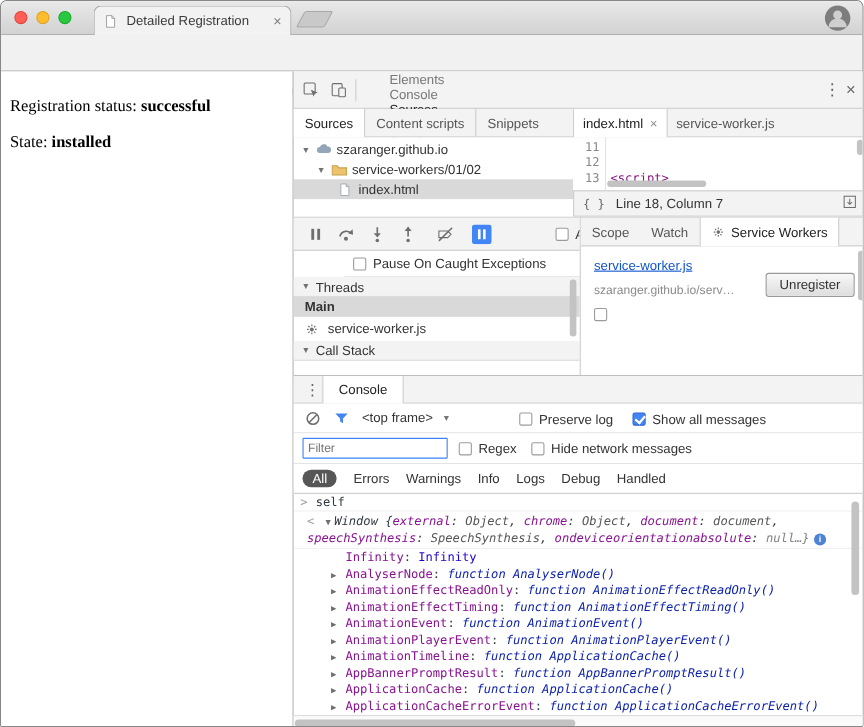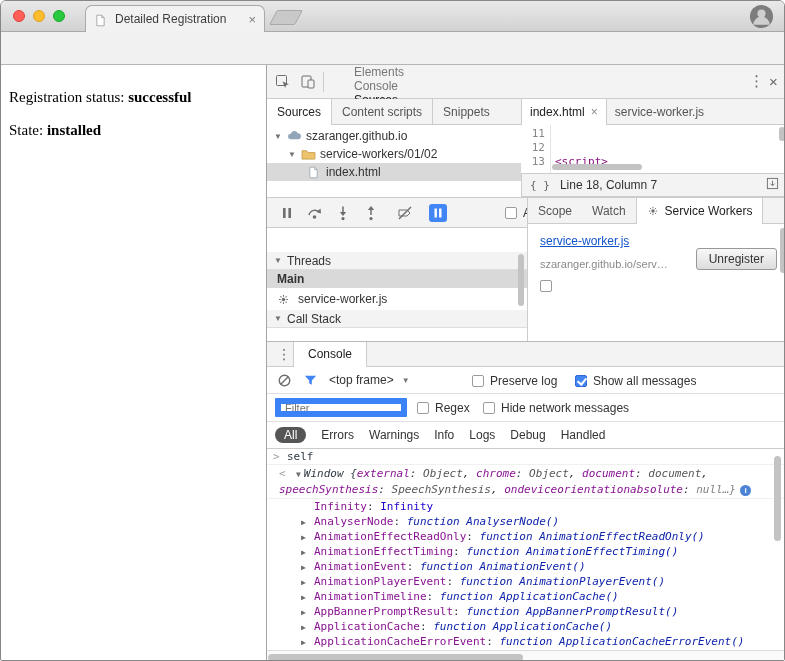--- a/index.html
+++ b/index.html
@@ -95,21 +95,21 @@
   #drawer{position:absolute;left:0;top:276px;width:520px;height:321px;background:#fff;border-top:1px solid #b9b9b9;}
   #dr-tabbar{position:absolute;left:0;top:0;width:520px;height:25px;background:#f3f3f3;border-bottom:1px solid #ccc;}
   .drdots{position:absolute;left:10px;top:4px;font-size:14px;color:#666;}
   .drtab{position:absolute;left:26px;top:0;height:25px;background:#fff;border-left:1px solid #ccc;border-right:1px solid #ccc;padding:5px 14px;color:#222;}
   #dr-toolbar{position:absolute;left:0;top:25px;width:520px;height:27px;border-bottom:1px solid #e0e0e0;background:#fff;}
   .cic{position:absolute;top:6px;width:15px;height:15px;}
   .framesel{position:absolute;left:62px;top:6px;color:#333;display:flex;gap:8px;align-items:center;}
   .caret{font-size:8px;color:#777;}
   .tbcheck{position:absolute;top:7px;display:flex;gap:6px;align-items:center;color:#333;}
   #dr-filter{position:absolute;left:0;top:52px;width:520px;height:28px;border-bottom:1px solid #e0e0e0;background:#fff;}
-  #filterinput{position:absolute;left:8px;top:4px;width:132px;height:19px;border:6px solid #3b82f6;border-radius:1px;font-size:11px;padding:0 4px;color:#333;font-family:"Liberation Sans",sans-serif;}
+  #filterinput{position:absolute;left:8px;top:4px;width:132px;height:19px;border:1px solid #3b82f6;border-radius:1px;font-size:11px;padding:0 4px;color:#333;font-family:"Liberation Sans",sans-serif;}
   #dr-levels{position:absolute;left:0;top:80px;width:520px;height:27px;border-bottom:1px solid #ccc;background:#fff;display:flex;align-items:center;gap:15px;padding:0 8px;color:#333;}
   .pill{background:#565656;color:#fff;border-radius:9px;padding:1px 9px;}
   #dr-out{position:absolute;left:0;top:107px;width:520px;height:201px;overflow:hidden;font-family:"DejaVu Sans Mono",monospace;font-size:11px;color:#303942;}
   .crow-in{height:16px;line-height:16px;border-bottom:1px solid #f0f0f0;padding-left:6px;white-space:nowrap;}
   .cmark{color:#9aa0a6;display:inline-block;width:14px;}
   .centry{padding:1px 24px 1px 12px;line-height:15px;border-bottom:1px solid #f0f0f0;word-wrap:break-word;font-style:italic;}
   .seg.n{color:#881391;}
   .seg.v{color:#565656;}
   .seg.p{color:#303942;}
   .seg.obj{color:#303942;}
@@ -347,20 +347,24 @@
               <rect width="18" height="18" rx="3" fill="#4285f4"></rect>
               <rect x="5.5" y="4.5" width="2.4" height="9" fill="#fff"></rect>
               <rect x="10.1" y="4.5" width="2.4" height="9" fill="#fff"></rect>
             </svg>
         </span>
         <span class="lblrow" style="position:absolute;left:192px;top:8px">
           <span class="cb"></span>
           <span>Async</span>
         </span>
       </div>
+      <div id="pausecaught" class="lblrow">
+        <span class="cb"></span>
+        <span>Pause On Caught Exceptions</span>
+      </div>
       <div class="shd" style="top:54px">
         <span class="tri">▼</span>
         <span>Threads</span>
       </div>
       <div id="mainrow">
         <span>Main</span>
       </div>
       <div id="workerrow">
         <span class="tico">
           <svg viewBox="0 0 16 16" width="13" height="13">

